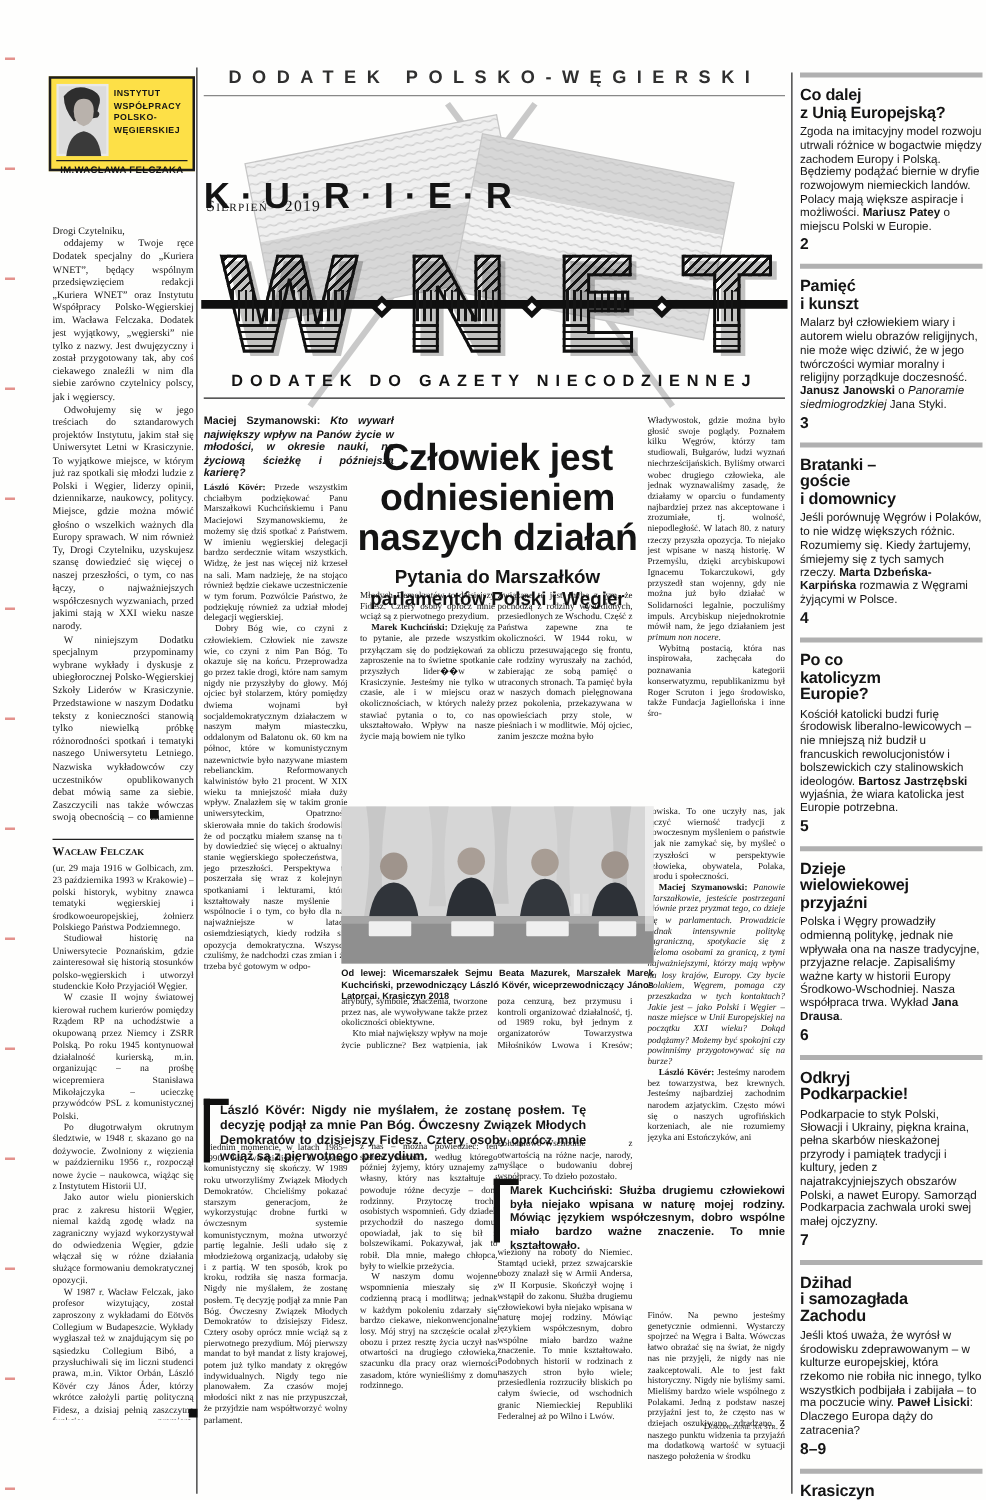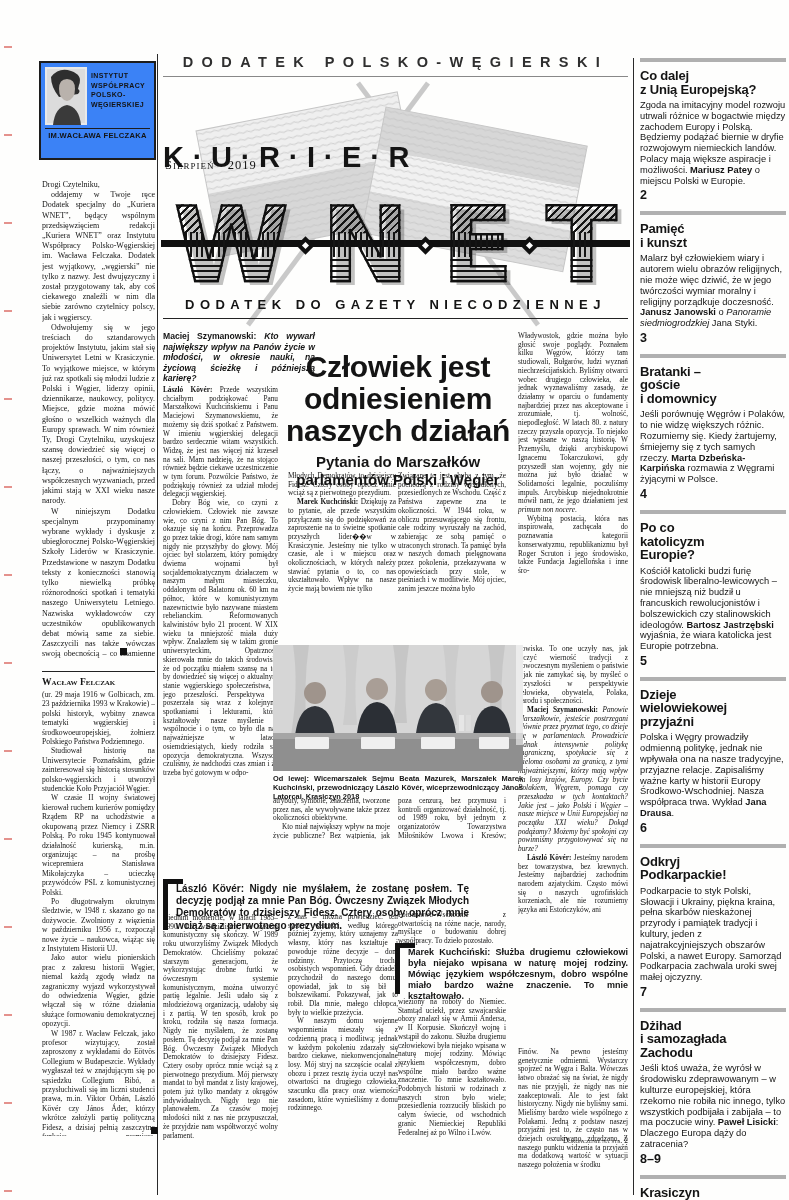--- a/index.html
+++ b/index.html
@@ -13,21 +13,21 @@
   .serifbody .p:first-child{text-indent:0;}
   .rule-h{position:absolute;background:#222;height:1px;}
   .rule-v{position:absolute;background:#2a2a2a;width:1px;}
   .endmark{display:inline-block;width:7px;height:7px;background:#101010;vertical-align:baseline;margin-left:4px;}
   b{font-weight:bold;} i{font-style:italic;}
 
   
   .crop-mark{position:absolute;left:4px;width:8px;height:2.4px;background:#d24a43;opacity:.6;}
 
   
-  #institute{left:39px;top:61px;width:117px;height:99px;border:2px solid #1d1d1d;background:#3b82f6;box-sizing:border-box;padding:4px 4px 2px 4px;font-family:"Liberation Sans",sans-serif;}
+  #institute{left:39px;top:61px;width:117px;height:76px;border:2px solid #1d1d1d;background:#fde047;box-sizing:border-box;padding:4px 4px 2px 4px;font-family:"Liberation Sans",sans-serif;}
   #institute .row{display:flex;gap:4px;}
   #institute .portrait{width:42px;height:58px;flex:0 0 auto;}
   #institute .name{font-size:7px;font-weight:bold;letter-spacing:.4px;line-height:9.5px;padding-top:4px;}
   #institute .divider{height:1px;background:#1d1d1d;margin:3px 0 2px 0;}
   #institute .patron{font-size:7.6px;font-weight:bold;text-align:center;letter-spacing:.3px;}
 
   
   #editorial{left:42px;top:180px;width:113px;height:478px;font-size:8px;line-height:10.2px;}
   #felczak-rule{left:42px;top:671px;width:113px;}
   #felczak-title{left:42px;top:677px;width:113px;font-family:"Liberation Serif",serif;font-variant:small-caps;font-weight:bold;font-size:9.5px;}

